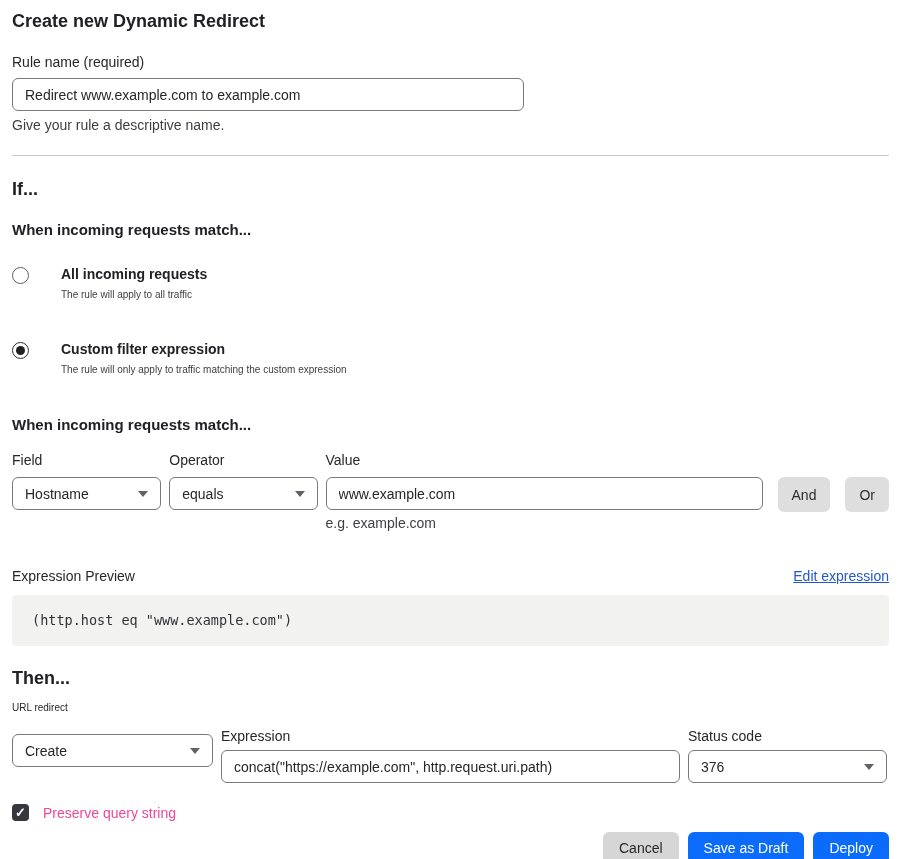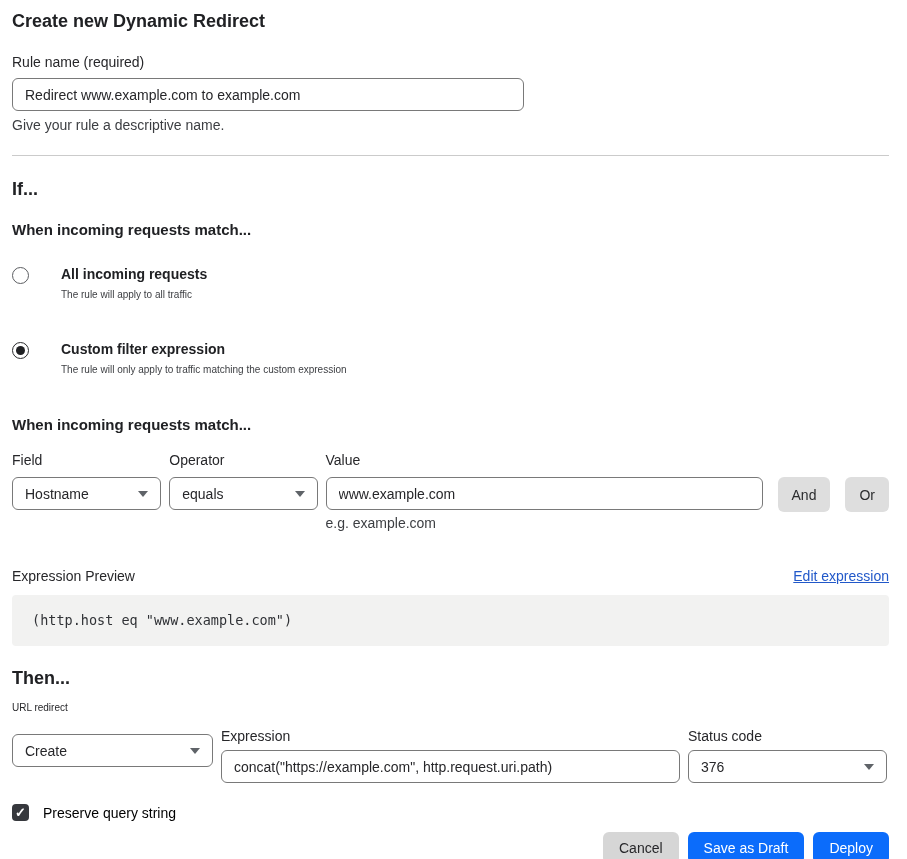--- a/index.html
+++ b/index.html
@@ -142,21 +142,21 @@
     background: #36383d;
     color: #fff;
     font-size: 13px;
     font-weight: 700;
     display: flex;
     align-items: center;
     justify-content: center;
     line-height: 1;
     flex: 0 0 auto;
   }
-  .checkbox-label { font-size: 14px; color: #000000; }
+  .checkbox-label { font-size: 14px; color: #ec4899; }
 
   .footer { display: flex; justify-content: flex-end; gap: 9px; margin-top: 11px; }
   .btn {
     height: 32px;
     border: none;
     border-radius: 6px;
     font-family: "Liberation Sans", sans-serif;
     font-size: 14px;
     padding: 0 16px;
     cursor: pointer;

